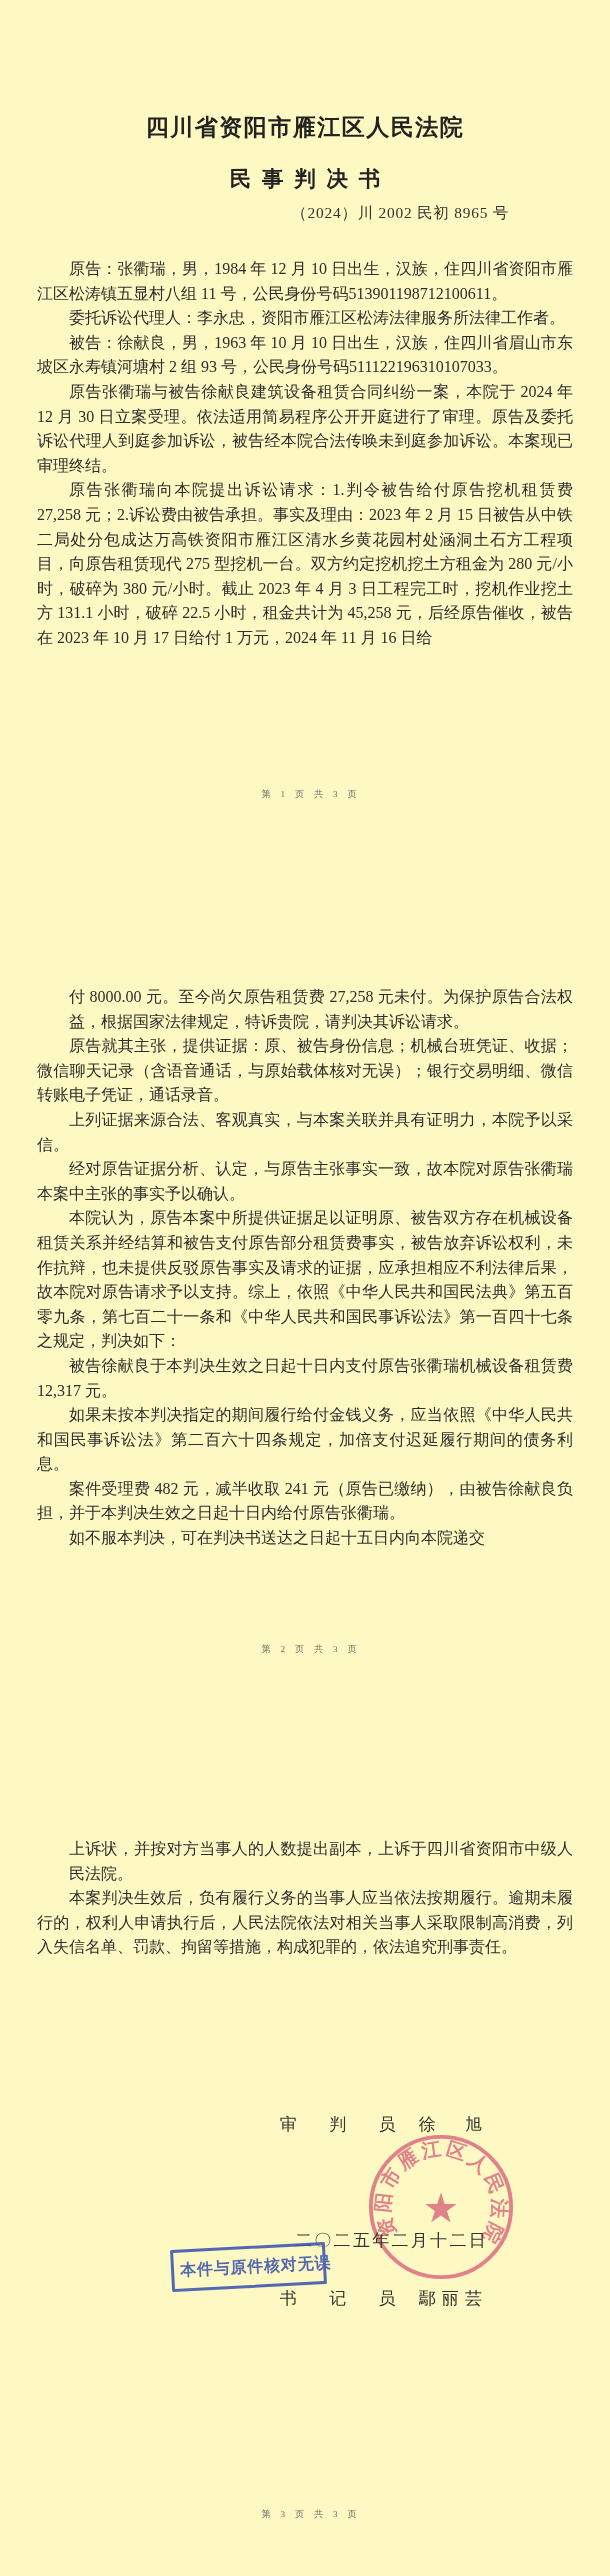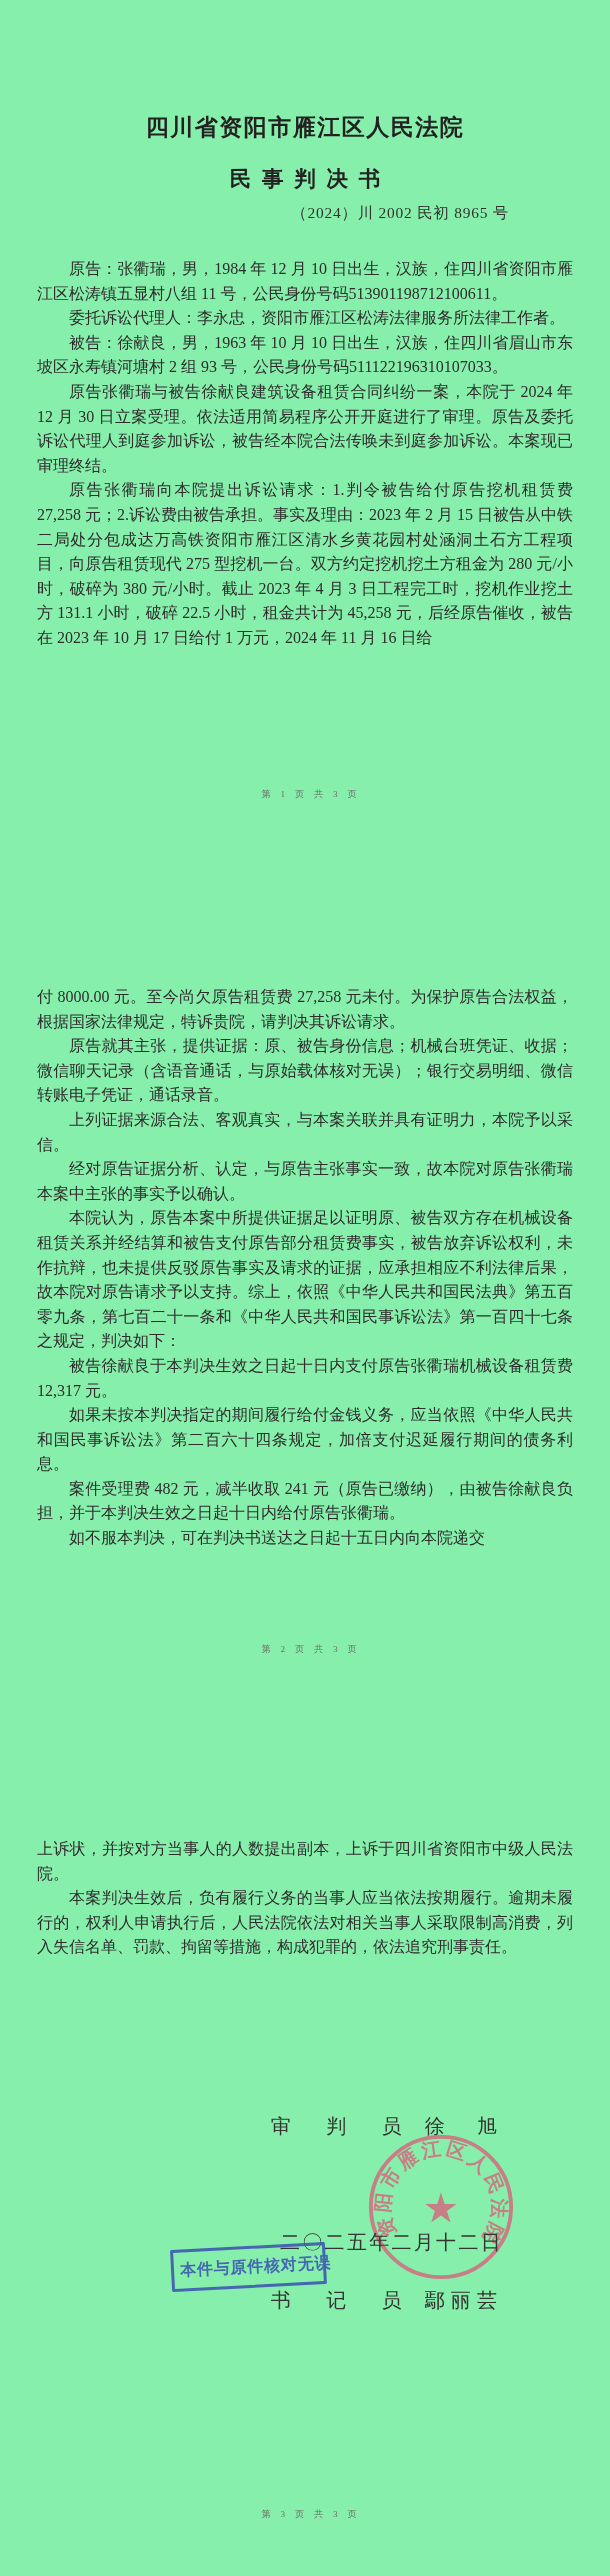--- a/index.html
+++ b/index.html
@@ -1,20 +1,20 @@
 <!DOCTYPE html>
 <html lang="zh" style="font-size:12.3px"><head>
 <meta charset="utf-8">
 <style>
   html,body{margin:0;padding:0;background:#efeeec;}
   .sheet{
     position:relative;
     width:610px;height:2576px;
     margin:0 auto;
-    background:#86efac;
+    background:#fef9c3;
     font-family:"Liberation Serif","DejaVu Serif",serif;
     color:#2e2d2b;
     overflow:hidden;
   }
   .court-name{
     position:absolute;top:112px;left:0;right:0;
     margin:0;text-align:center;
     font-size:23px;font-weight:700;letter-spacing:1.5px;color:#232221;
   }
   .doc-type{
@@ -24,34 +24,34 @@
   }
   .case-number{
     position:absolute;top:203px;left:0;right:101px;
     text-align:right;font-size:15.4px;color:#33322f;letter-spacing:0.8px;
   }
   .page-body{
     position:absolute;left:37px;width:536px;
     font-size:16px;line-height:24.6px;text-align:justify;
   }
   .page-body p{margin:0;text-indent:2em;}
-  .page-body p.cont{text-indent:0;}
+  .page-body p.cont{text-indent:0;margin-left:32px;}
   #page1-body{top:257px;}
   #page2-body{top:985px;}
   #page3-body{top:1837px;}
   .page-footer{
     position:absolute;left:12px;right:0;text-align:center;
     font-size:9.2px;color:#6f6e69;letter-spacing:3.8px;
   }
   #footer-1{top:788px;}
   #footer-2{top:1643px;}
   #footer-3{top:2508px;}
   .sig-line{
-    position:absolute;right:107px;
-    font-size:20px;color:#34332f;white-space:nowrap;text-align:center;
+    position:absolute;right:122px;
+    font-size:17px;color:#34332f;white-space:nowrap;text-align:center;
   }
   .sig-line .lbl{letter-spacing:7.7px;margin-right:15.4px;}
   .sig-line .nm{letter-spacing:6.1px;}
   #judge-line{top:2113px;}
   #date-line{top:2229px;letter-spacing:2.3px;}
   #clerk-line{top:2287px;}
   .court-seal{
     position:absolute;left:367px;top:2133px;width:148px;height:148px;
     opacity:.78;pointer-events:none;
   }

